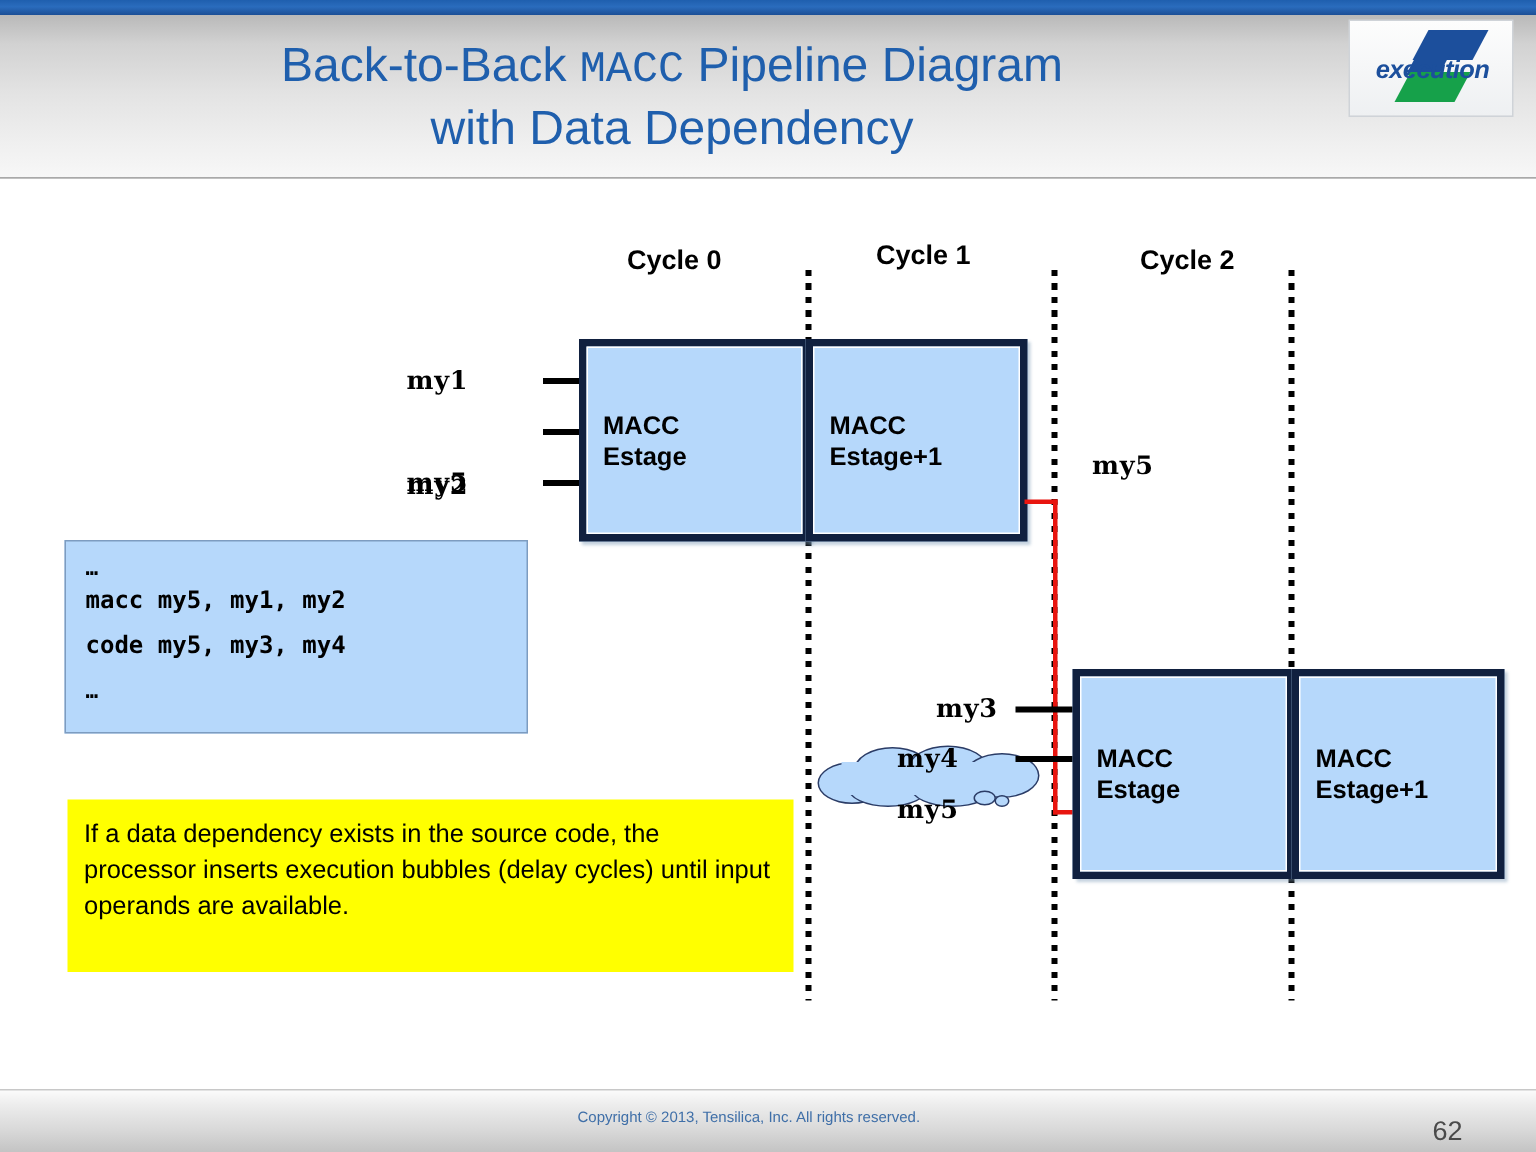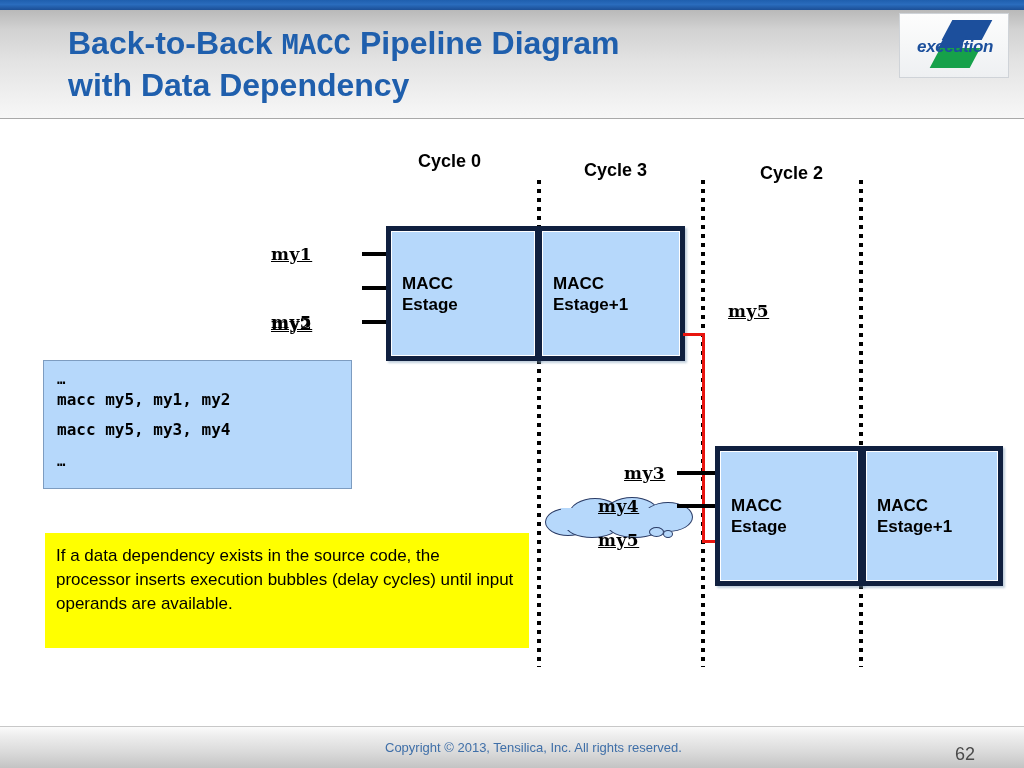--- a/index.html
+++ b/index.html
@@ -17,22 +17,23 @@
   #header{
     position:absolute;left:0;top:10px;width:1024px;height:108px;
     background:linear-gradient(to bottom,#b9b9b9 0%,#d2d2d2 18%,#e3e3e3 48%,#efefef 78%,#f7f7f7 100%);
     border-bottom:1px solid #b4b4b4;
   }
   #header:after{
     content:"";position:absolute;left:0;bottom:-1px;width:1024px;height:1px;background:#a9a9a9;
   }
   #title{
     position:absolute;left:68px;top:14px;width:760px;
-    color:#1f5fad;font-size:32px;line-height:38px;font-weight:700;
+    color:#1f5fad;font-size:32px;line-height:38px;font-weight:400;
     letter-spacing:0px;
+    text-align:center;
   }
   #title .mono{font-family:"Liberation Mono", monospace;font-size:29px;}
 
   
   #logo{
     position:absolute;left:899px;top:3px;width:108px;height:63px;
     background:linear-gradient(to bottom,#fdfdfd,#eef0f2);
     border:1px solid #cfd3d8;
     overflow:hidden;
   }
@@ -56,21 +57,21 @@
   }
 
   
   #footer{
     position:absolute;left:0;top:726px;width:1024px;height:42px;
     background:linear-gradient(to bottom,#fbfbfb 0%,#ededed 22%,#d9d9d9 62%,#c2c2c2 100%);
     border-top:1px solid #c8c8c8;
   }
   #copyright{
     position:absolute;left:385px;top:740px;
-    color:#3f6fa8;font-size:13px;
+    color:#3f6fa8;font-size:10px;
   }
   #pagenum{
     position:absolute;left:955px;top:744px;
     color:#4a4a4a;font-size:18px;
   }
 
   
   #canvas{position:absolute;left:0;top:118px;width:1024px;height:608px;}
 
   
@@ -99,21 +100,21 @@
     box-sizing:border-box;
   }
   .stage-box .txt{
     position:absolute;left:11px;top:50%;transform:translateY(-50%);
     font-size:17px;font-weight:bold;color:#000;line-height:21px;white-space:pre-line;
   }
 
   
   .op-label{
     position:absolute;font-family:"DejaVu Serif", serif;font-size:17px;font-weight:bold;
-    color:#000;white-space:nowrap;letter-spacing:0.5px;text-decoration:underline;
+    color:#000;white-space:nowrap;letter-spacing:0.5px;
   }
   .op-wire{position:absolute;height:4px;background:#000;}
 
   
   #codebox{
     position:absolute;left:43px;top:242px;width:307px;height:127px;
     background:#b6d8fb;border:1px solid #7d9cc0;
   }
   #codebox .line{
     position:absolute;left:13px;color:#000;
@@ -168,22 +169,22 @@
   <div id="logo">
     <div class="pgram pg-blue"></div>
     <div class="pgram pg-mid"></div>
     <div class="pgram pg-green"></div>
     <div class="wordmark">execution</div>
   </div>
 </div>
 
 <div id="canvas">
 
-  <div class="cycle-label" style="left:418px;top:33px;">Cycle 0</div>
-  <div class="cycle-label" style="left:584px;top:42px;">Cycle 3</div>
+  <div class="cycle-label" style="left:418px;top:45px;">Cycle 0</div>
+  <div class="cycle-label" style="left:584px;top:42px;">Cycle 1</div>
   <div class="cycle-label" style="left:760px;top:45px;">Cycle 2</div>
 
   <div class="dotline" style="left:537px;top:62px;height:487px;"></div>
   <div class="dotline" style="left:701px;top:62px;height:487px;"></div>
   <div class="dotline" style="left:859px;top:62px;height:487px;"></div>
 
   <div class="op-label" style="left:271px;top:126px;">my1</div>
   <div class="op-label" style="left:271px;top:160px;margin-top:36px;">my2</div>
   <div class="op-label" style="left:271px;top:194px;">my5</div>
 
@@ -234,21 +235,21 @@
     </div>
     <div class="stage-box" style="left:146px;width:142px;">
       <div class="inner"></div>
       <div class="txt"><span>MACC</span><br><span>Estage+1</span></div>
     </div>
   </div>
 
   <div id="codebox">
     <div class="line" style="top:10px;font-size:14px;">…</div>
     <div class="line" style="top:29px;">macc my5, my1, my2</div>
-    <div class="line" style="top:59px;">macc my5, my3, my4</div>
+    <div class="line" style="top:59px;">code my5, my3, my4</div>
     <div class="line" style="top:92px;font-size:14px;">…</div>
   </div>
 
   <div id="note">
     <div class="ntxt">If a data dependency exists in the source code, the processor  inserts execution bubbles (delay cycles) until input operands are available.</div>
   </div>
 
 </div>
 
 <div id="footer"></div>

